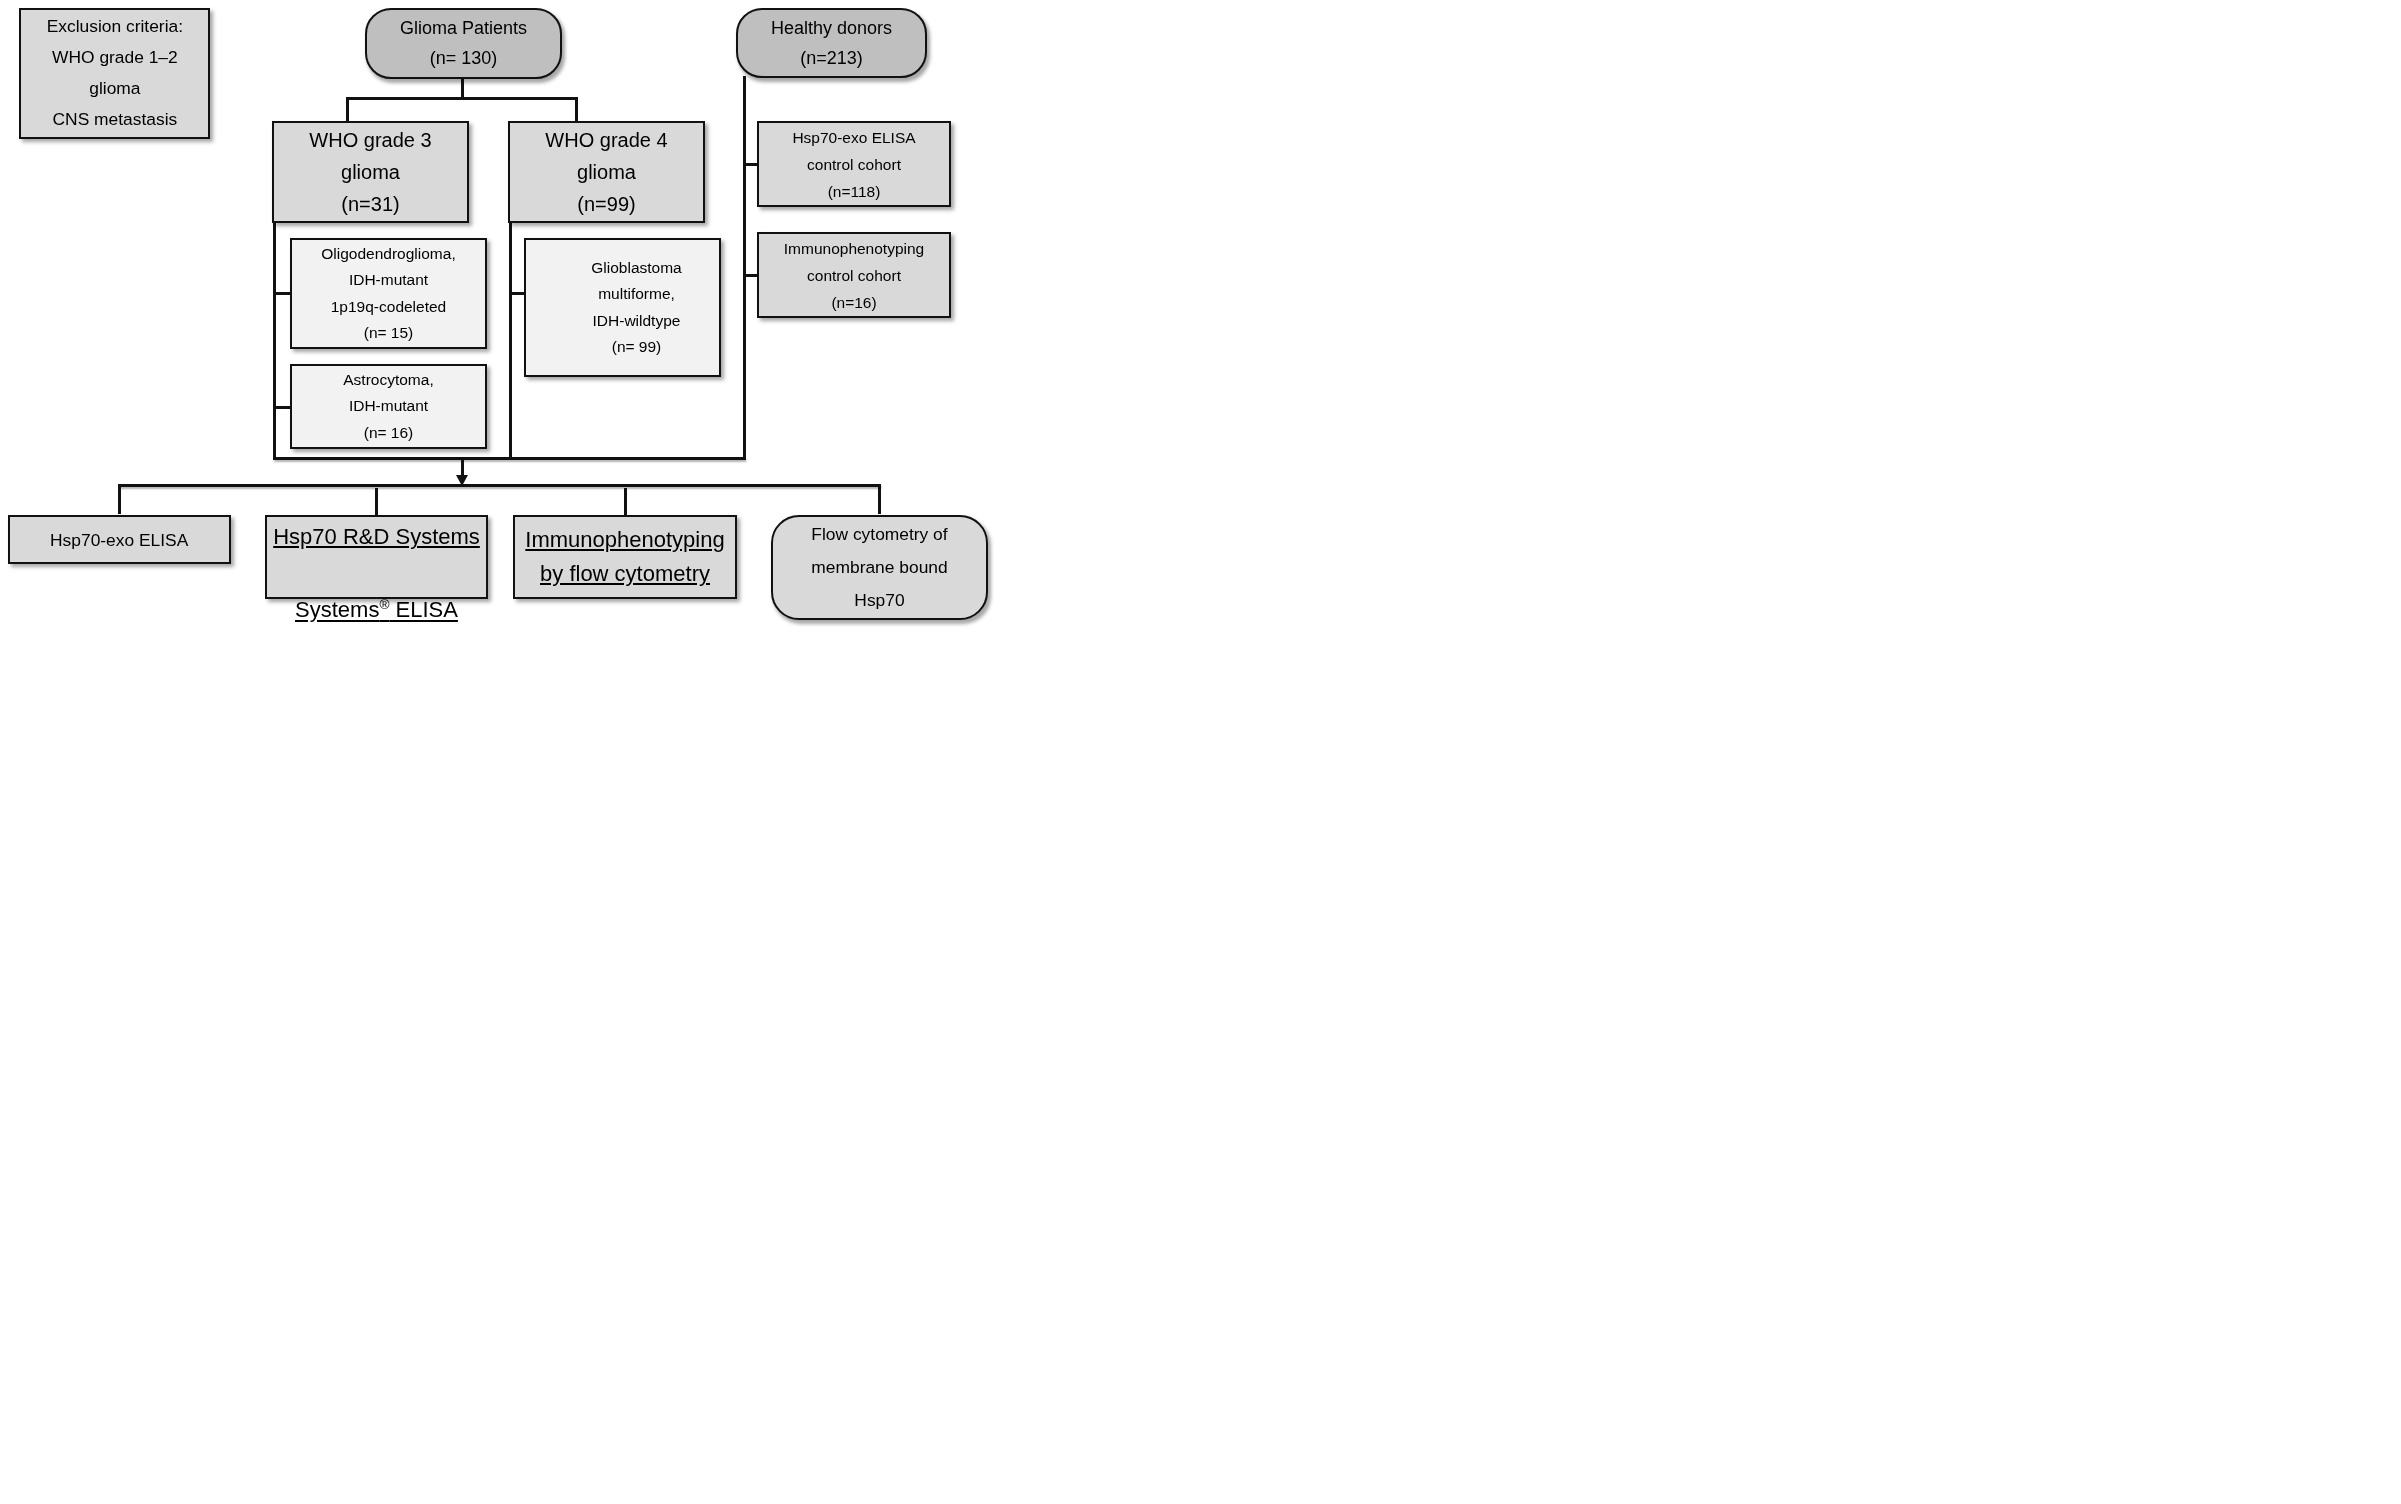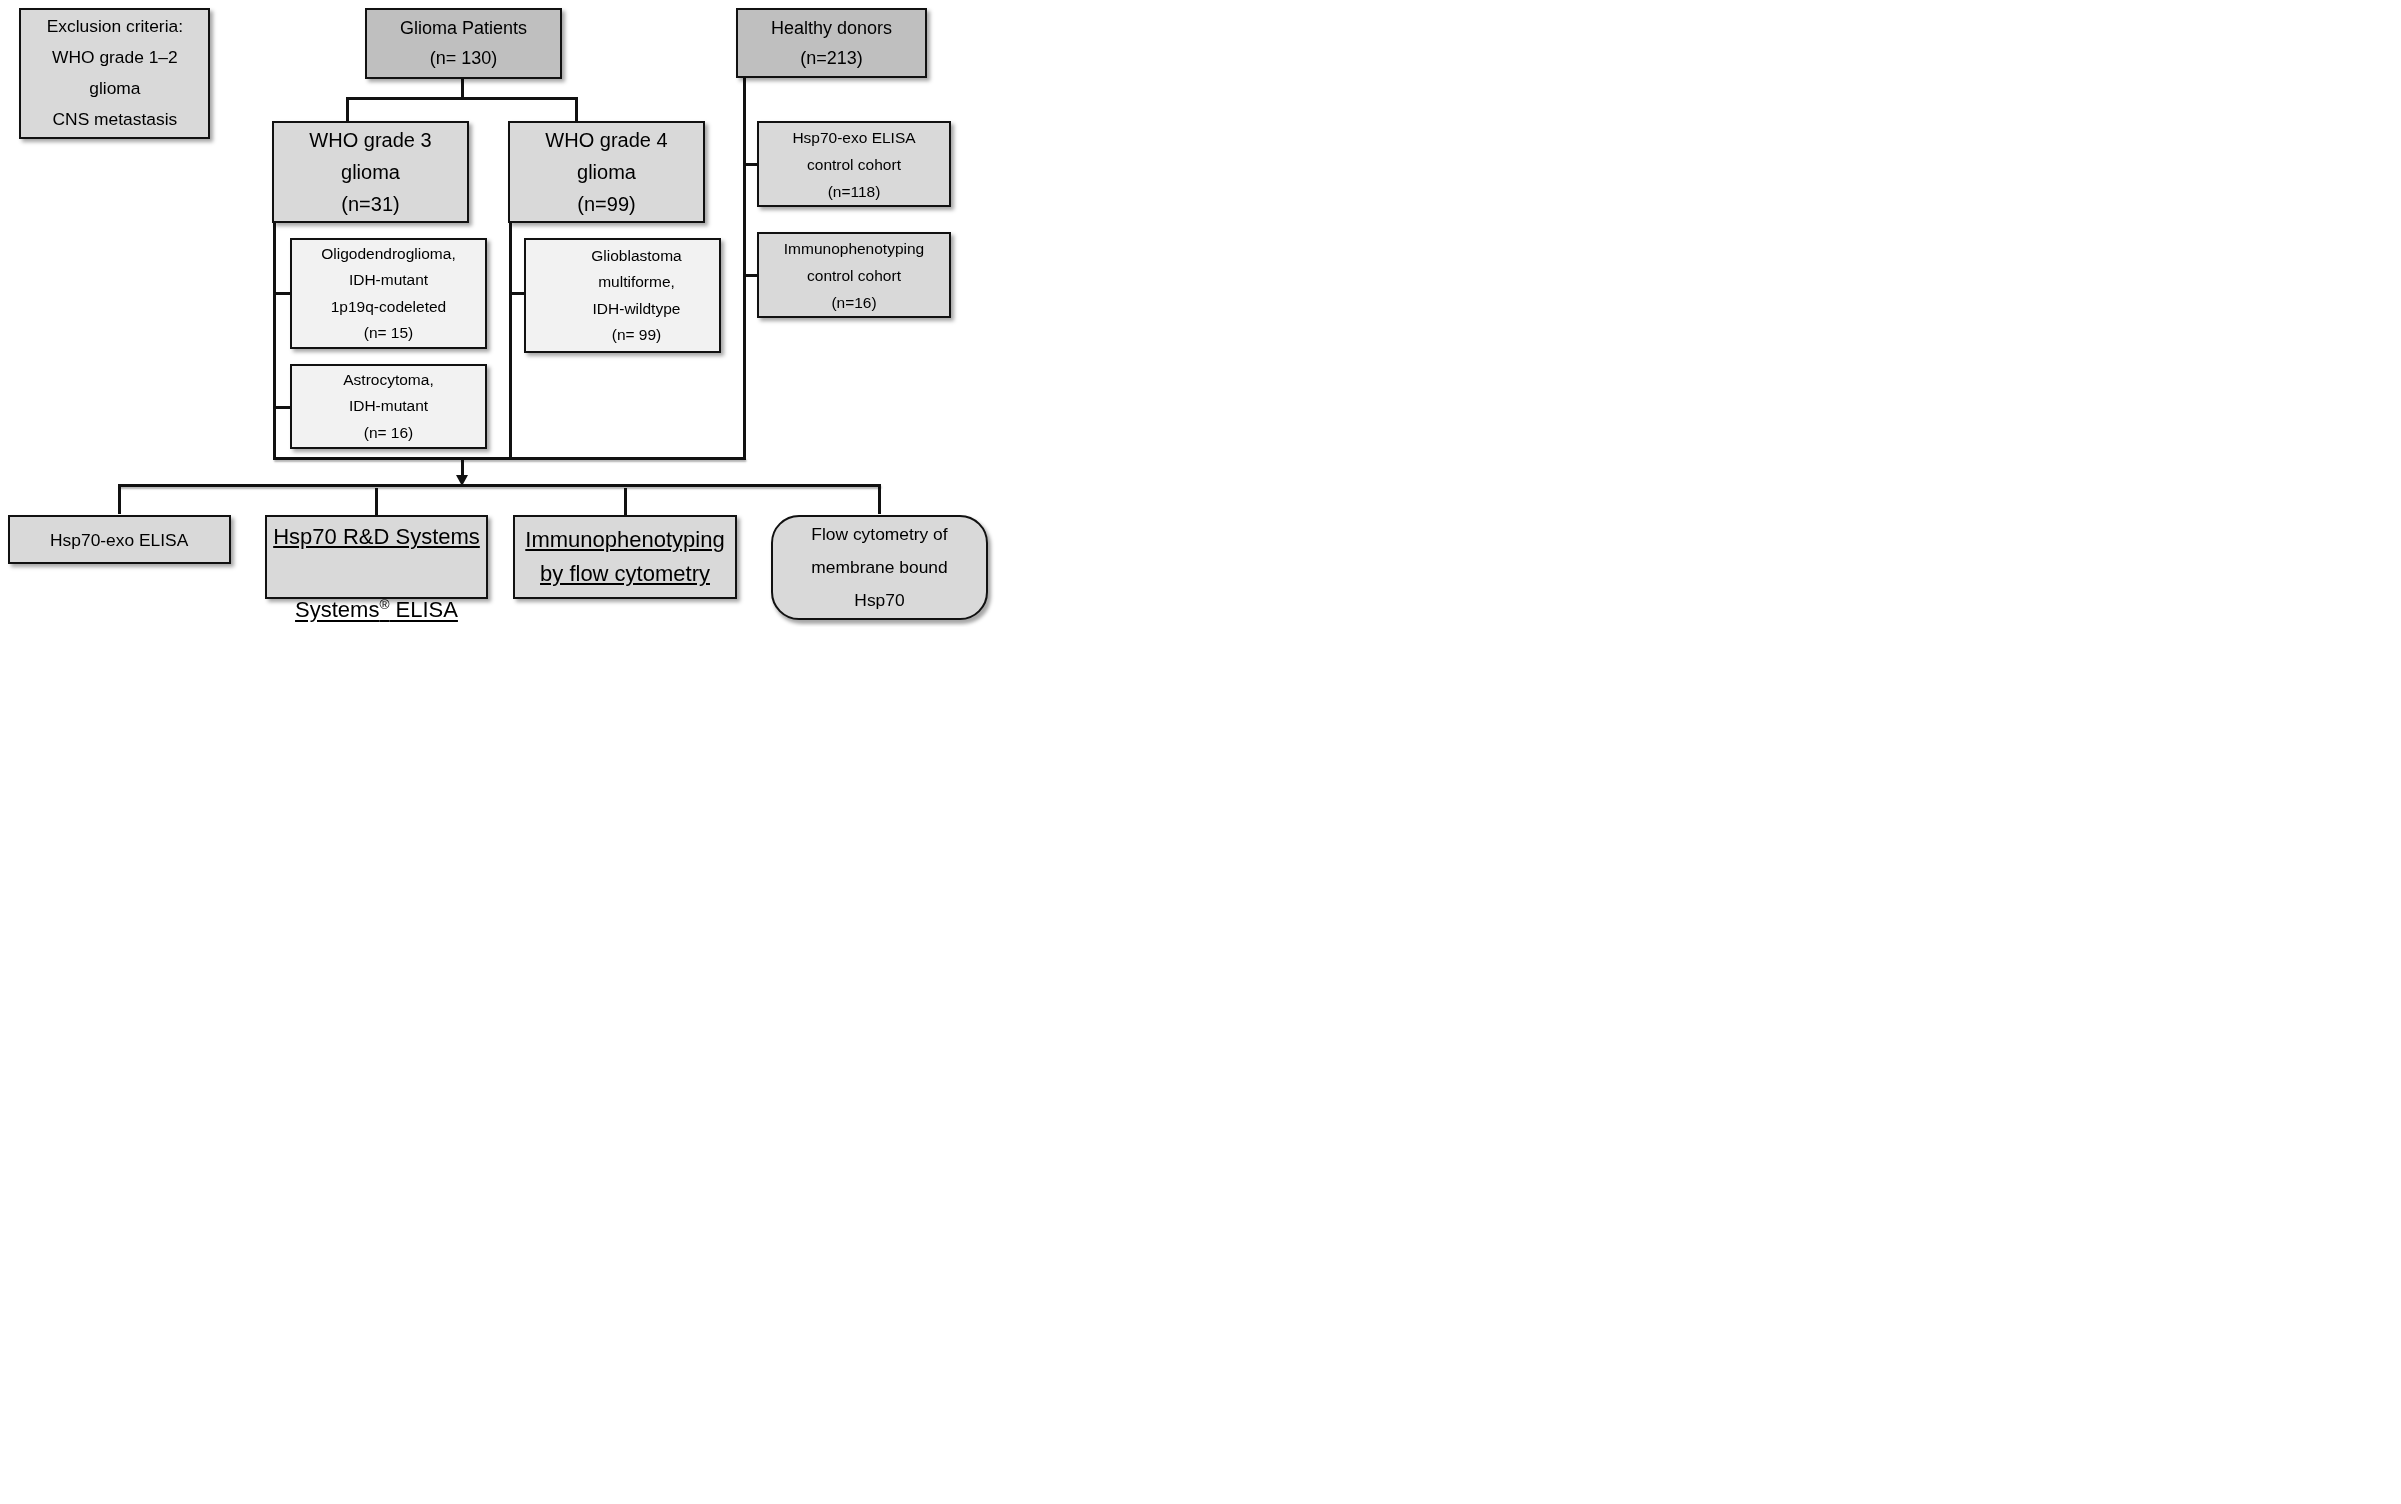--- a/index.html
+++ b/index.html
@@ -20,21 +20,21 @@
     position: absolute;
     box-sizing: border-box;
     border: 2.6px solid var(--line, #111111);
     display: flex;
     align-items: center;
     justify-content: flex-start;
     text-align: center;
     box-shadow: 2.6px 3.2px 3.9px rgba(0,0,0,0.35);
   }
   .node .txt { white-space: pre-line; width: 100%; }
-  .fill-dark   { background: var(--box-dark, #bfbfbf); }
+  .fill-dark   { background: var(--box-dark, #bfbfbf); border-radius: 26px; }
   .fill-medium { background: var(--box-medium, #d9d9d9); }
   .fill-light  { background: var(--box-light, #f2f2f2); }
 
   .f-top  { font-size: 18px; line-height: 30px; }
   .f-grade{ font-size: 20px; line-height: 32px; }
   .f-excl { font-size: 17.4px; line-height: 31px; }
   .f-sub  { font-size: 15.5px; line-height: 26.4px; }
   .f-ctrl { font-size: 15.5px; line-height: 27px; }
   .f-assay1 { font-size: 17.4px; line-height: 26px; }
   .f-assay2 { font-size: 22px; line-height: 34px; text-decoration: underline; }
@@ -58,21 +58,21 @@
   }
 
   
   #exclusion        { left: 19.4px;   top: 7.7px;  width: 191px; height: 131px; }
   #glioma-patients  { left: 365px;  top: 7.7px;  width: 197px; height: 71px; }
   #healthy-donors   { left: 736px; top: 7.7px;  width: 191px; height: 70px; }
   #who-grade3       { left: 272px;  top: 121px; width: 197px; height: 102px; }
   #who-grade4       { left: 508px;  top: 121px; width: 197px; height: 102px; }
   #hsp70-exo-ctrl   { left: 757px; top: 121px; width: 194px; height: 86px; }
   #oligodendroglioma{ left: 290px;  top: 238px; width: 197px; height: 111px; }
-  #glioblastoma     { left: 524px;  top: 238px; width: 197px; height: 115px; padding-left: 28px; }
+  #glioblastoma     { left: 524px;  top: 238px; width: 197px; height: 139px; padding-left: 28px; }
   #immuno-ctrl      { left: 757px; top: 232px; width: 194px; height: 86px; }
   #astrocytoma      { left: 290px;  top: 364px; width: 197px; height: 85px; }
   #assay-hsp70-exo  { left: 7.7px;   top: 515px; width: 223px; height: 49px;  }
   #assay-duoset     { left: 265px;  top: 515px; width: 223px; height: 84px; }
   #assay-immuno     { left: 513px;  top: 515px; width: 224px; height: 84px; }
   #assay-flow       { left: 771px; top: 515px; width: 217px; height: 105px; }
 
   
   #conn-gp-drop   { left: 461px;  top: 77px; width: 2.6px;   height: 20.6px; }
   #conn-branch    { left: 346px;  top: 97px; width: 232px; height: 2.6px;  }

